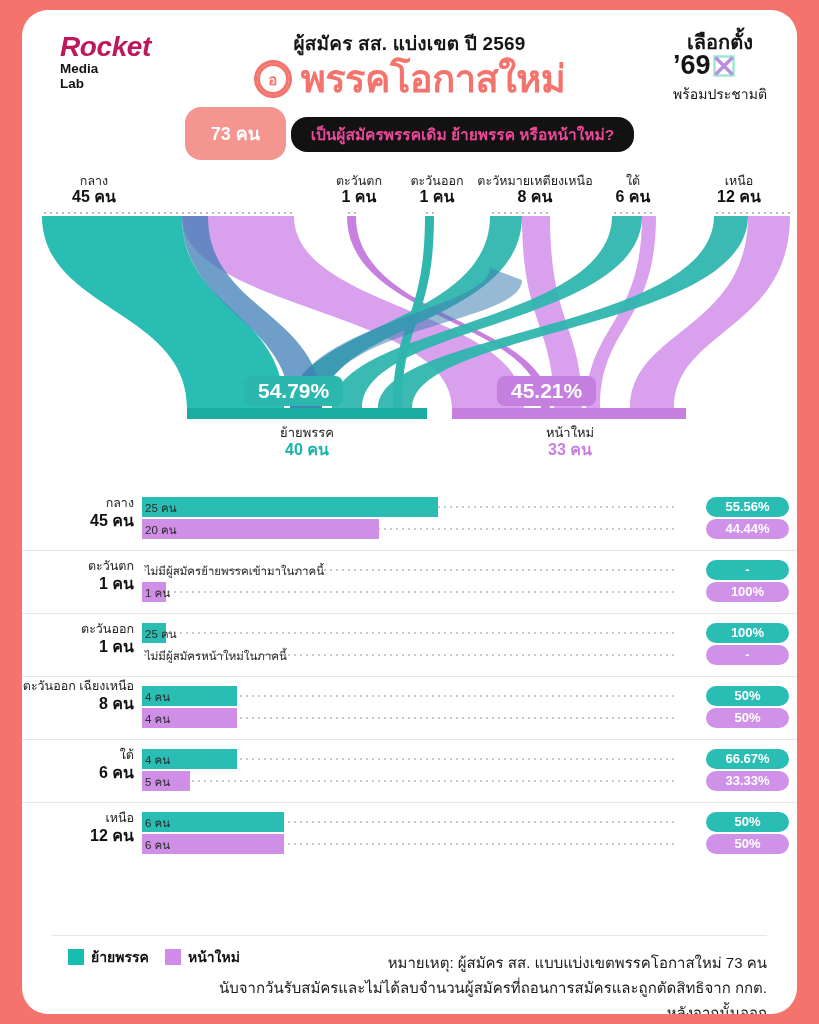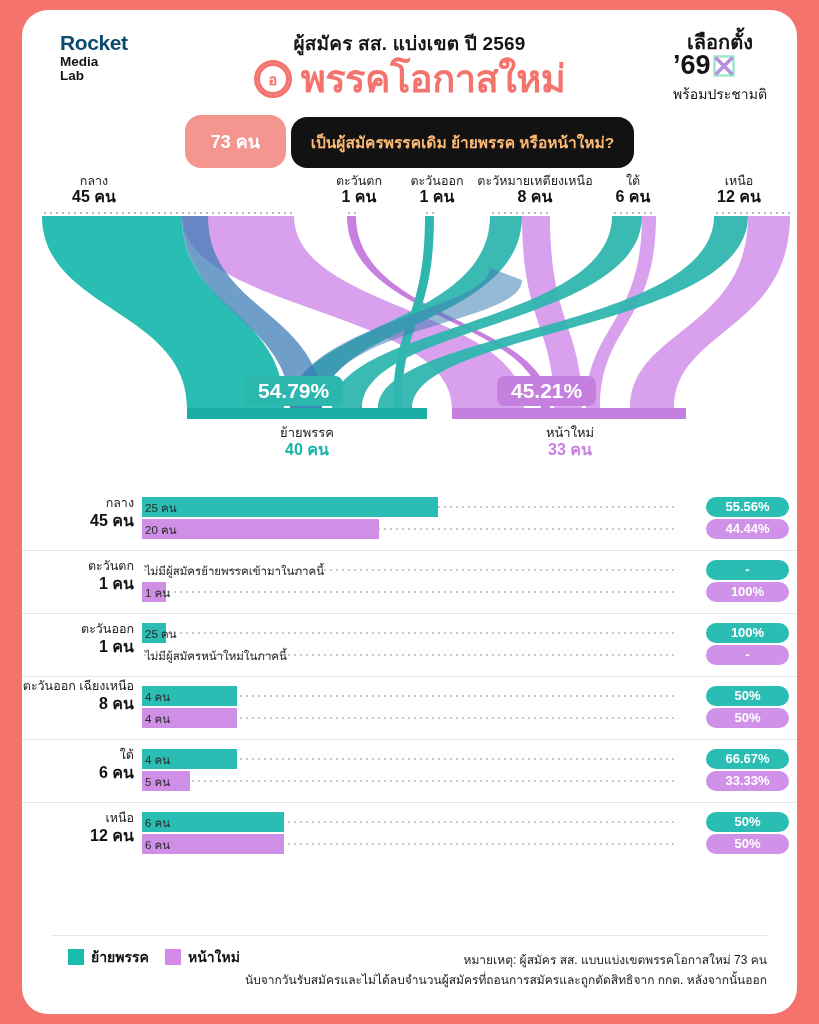--- a/index.html
+++ b/index.html
@@ -13,36 +13,36 @@
     position:absolute;left:22px;top:10px;
     width:775px;height:1004px;
     background:#ffffff;
     border-radius:26px;
     overflow:hidden;
   }
 
   
   .header{position:relative;height:150px;}
   .brand{position:absolute;left:38px;top:22px;line-height:1.08;}
-  .brand .b1{font-size:21px;font-weight:bold;color:#0c4a6e;letter-spacing:-0.4px;}
+  .brand .b1{font-size:28px;font-weight:bold;color:#be185d;letter-spacing:-0.4px;font-style:italic;}
   .brand .b2{font-size:13.5px;font-weight:bold;color:#141414;}
   .brand .b3{font-size:13.5px;font-weight:bold;color:#141414;}
 
   .head-center{position:absolute;left:0;right:0;top:18px;text-align:center;}
   .kicker{font-size:19px;font-weight:bold;color:#161616;letter-spacing:.2px;}
   .party-line{margin-top:2px;display:flex;align-items:center;justify-content:center;gap:9px;}
   .party-logo{width:38px;height:38px;border-radius:50%;border:3px solid #f4736d;
      display:flex;align-items:center;justify-content:center;position:relative;box-sizing:border-box;}
   .party-logo .ring{position:absolute;width:26px;height:26px;border-radius:50%;border:3px solid #f4736d;}
   .party-logo .dot{position:relative;font-size:15px;font-weight:bold;color:#f4736d;line-height:1;}
   .party-name{font-size:38px;font-weight:bold;color:#f4736d;letter-spacing:-0.5px;line-height:1;}
   .count-pill{display:inline-block;margin-top:6px;background:#f4958f;color:#ffffff;
      font-size:18px;font-weight:bold;border-radius:16px;padding:12px 26px;}
-  .question{display:inline-block;margin-top:19px;background:#121212;color:#fdba74;
-     font-size:15.5px;font-weight:bold;border-radius:16px;padding:13px 20px;}
+  .question{display:inline-block;margin-top:19px;background:#121212;color:#ec4899;
+     font-size:15.5px;font-weight:bold;border-radius:16px;padding:5px 20px;}
 
   .logo69{position:absolute;right:30px;top:22px;text-align:center;line-height:1.0;}
   .logo69 .l1{font-size:20px;font-weight:bold;color:#141414;}
   .logo69 .l2{font-size:27px;font-weight:bold;color:#141414;display:flex;align-items:center;gap:1px;}
   .logo69 .l3{font-size:14px;font-weight:normal;color:#141414;margin-top:8px;}
 
   
   .sankey{position:relative;height:320px;}
   .node-label{position:absolute;text-align:center;line-height:1.12;}
   .node-label .nl-name{font-size:12.5px;color:#1d1d1d;}
@@ -83,21 +83,21 @@
   
   .footer{position:absolute;left:0;right:0;top:925px;}
   .foot-sep{position:absolute;left:30px;right:30px;top:0;height:1px;background:#e6e6e6;}
   .legend{position:absolute;left:46px;top:11px;display:flex;align-items:center;gap:16px;}
   .lg{display:flex;align-items:center;gap:7px;}
   .sw{width:16px;height:16px;}
   .sw.teal{background:#18bdaf;}
   .sw.purple{background:#d28be8;}
   .lg span{font-size:14px;font-weight:bold;color:#111;}
   .note{position:absolute;right:30px;top:16px;width:560px;text-align:right;
-     font-size:12px;color:#1b1b1b;line-height:1.65;}
+     font-size:15px;color:#1b1b1b;line-height:1.65;}
 </style>
 </head>
 <body>
 
 <div class="card">
 
   <div class="header">
 
     <div class="brand">
       <div class="b1">Rocket</div>

